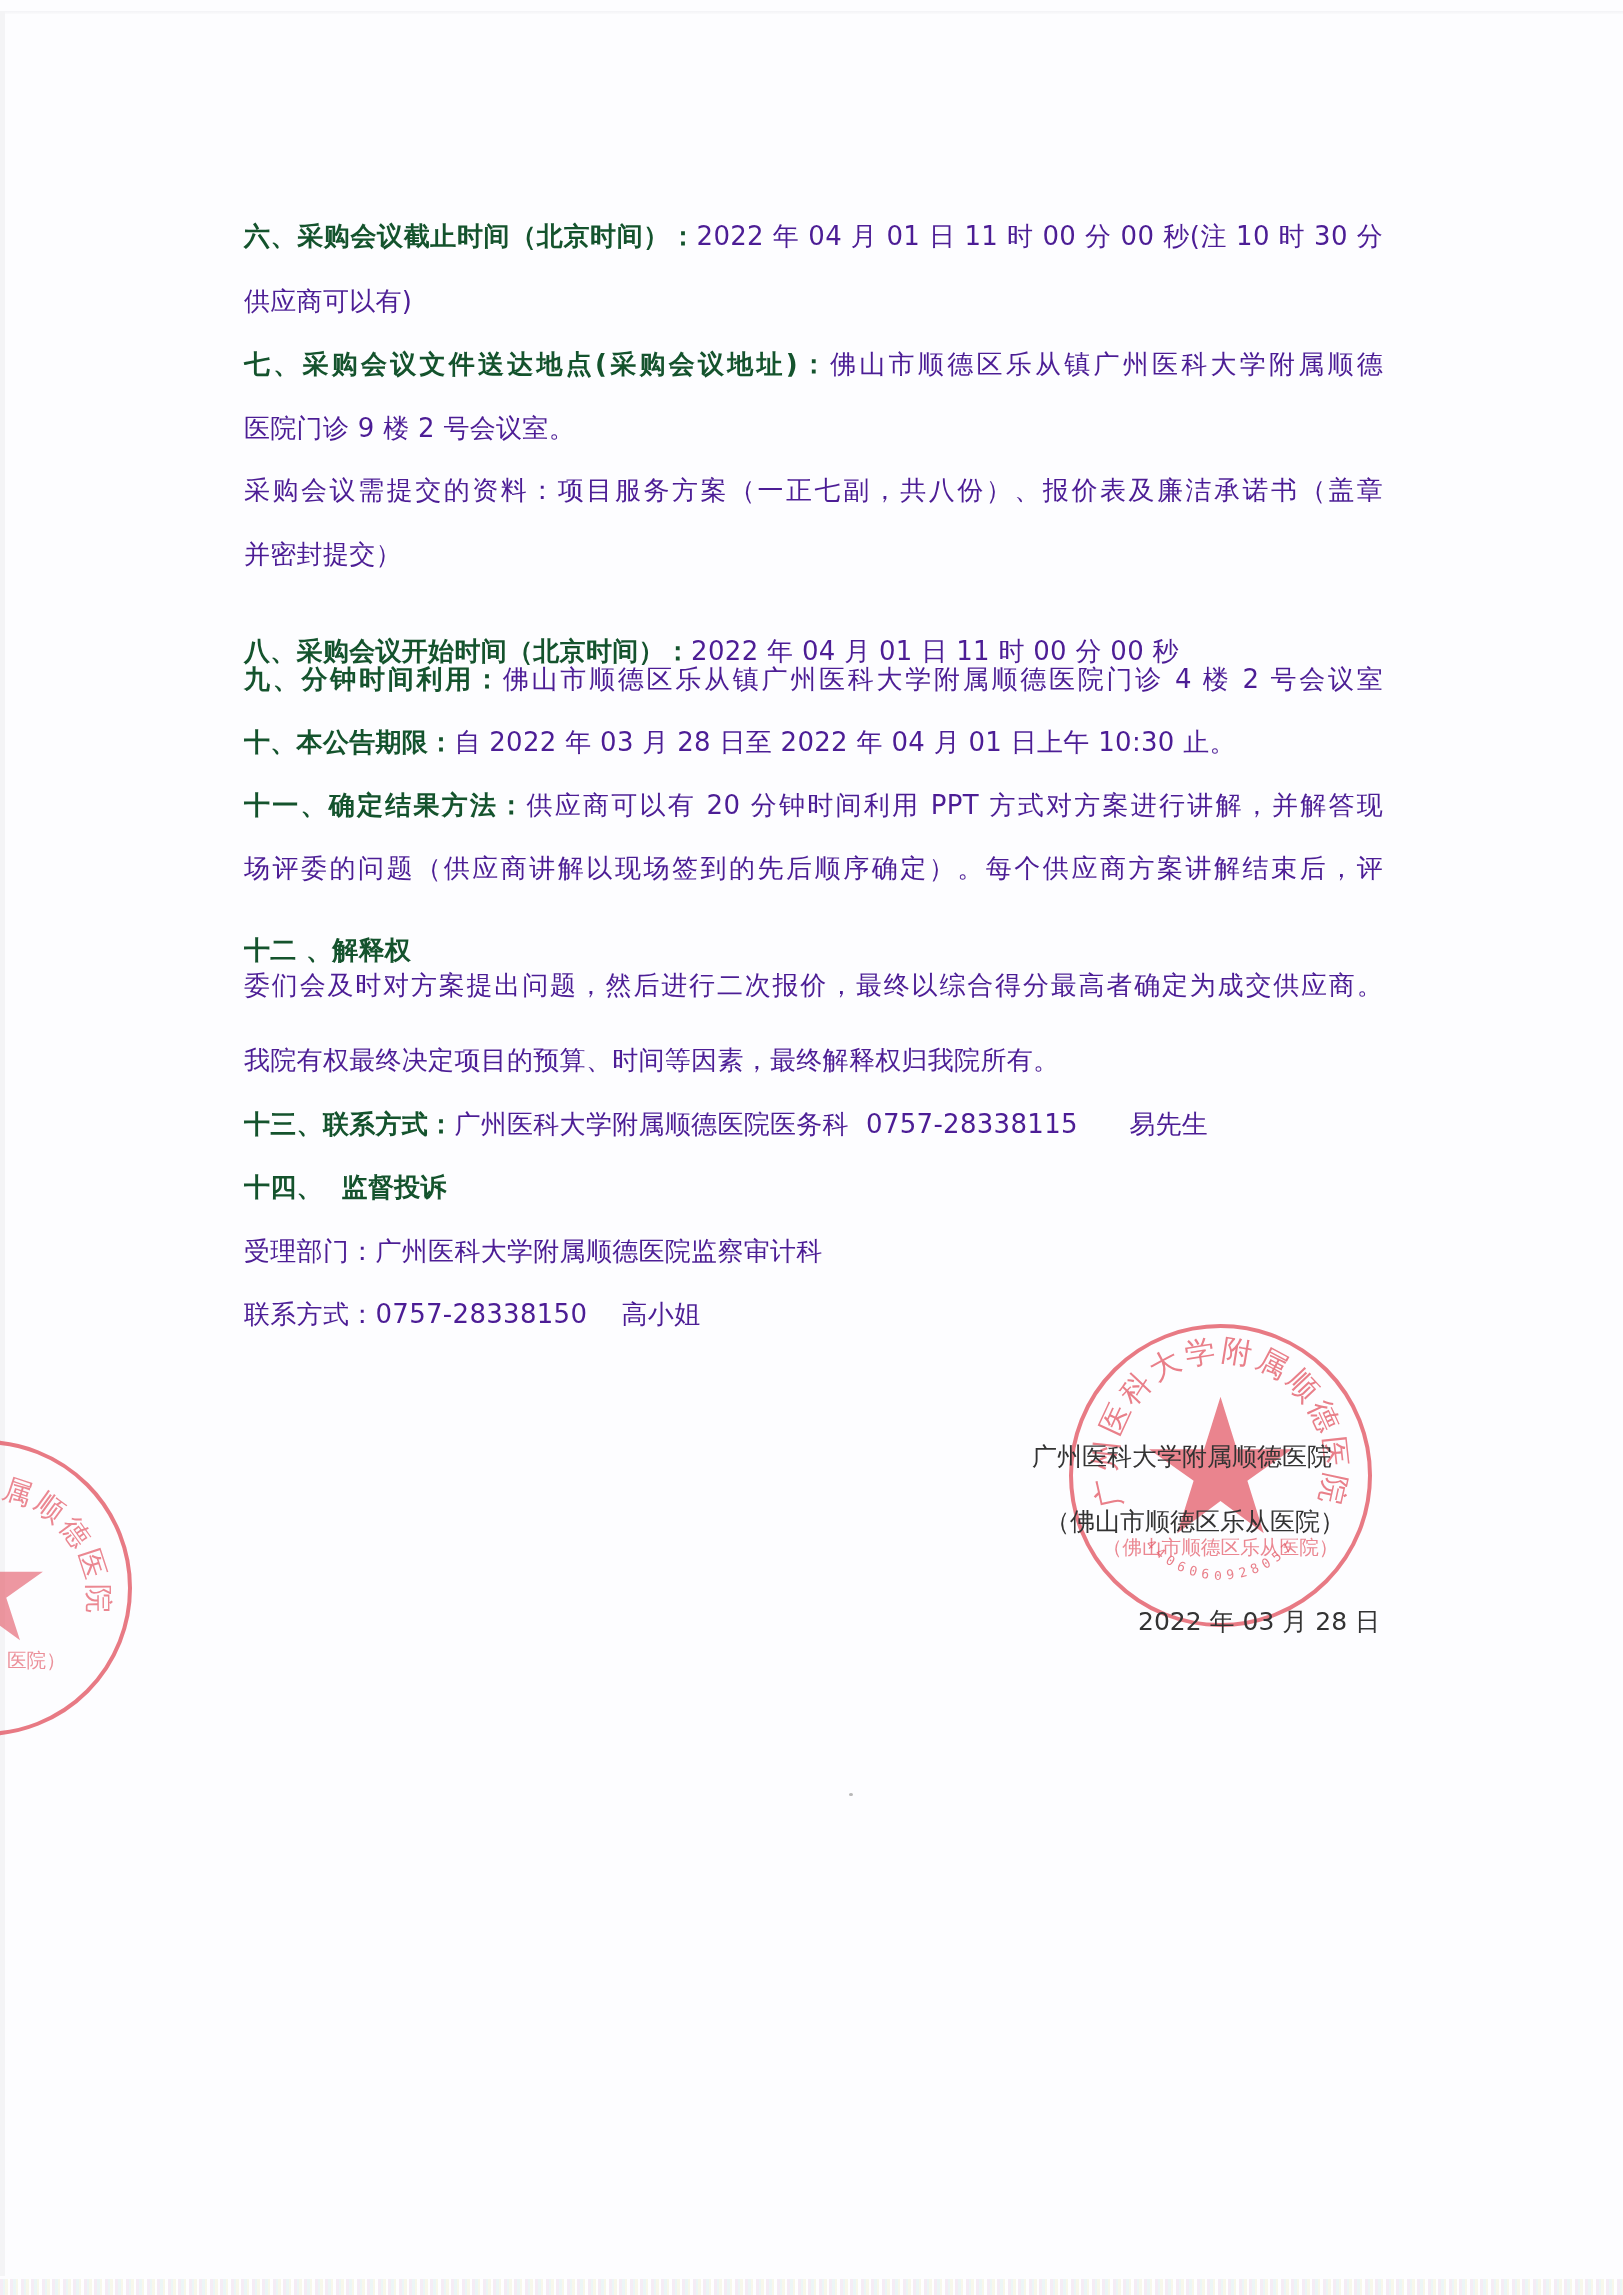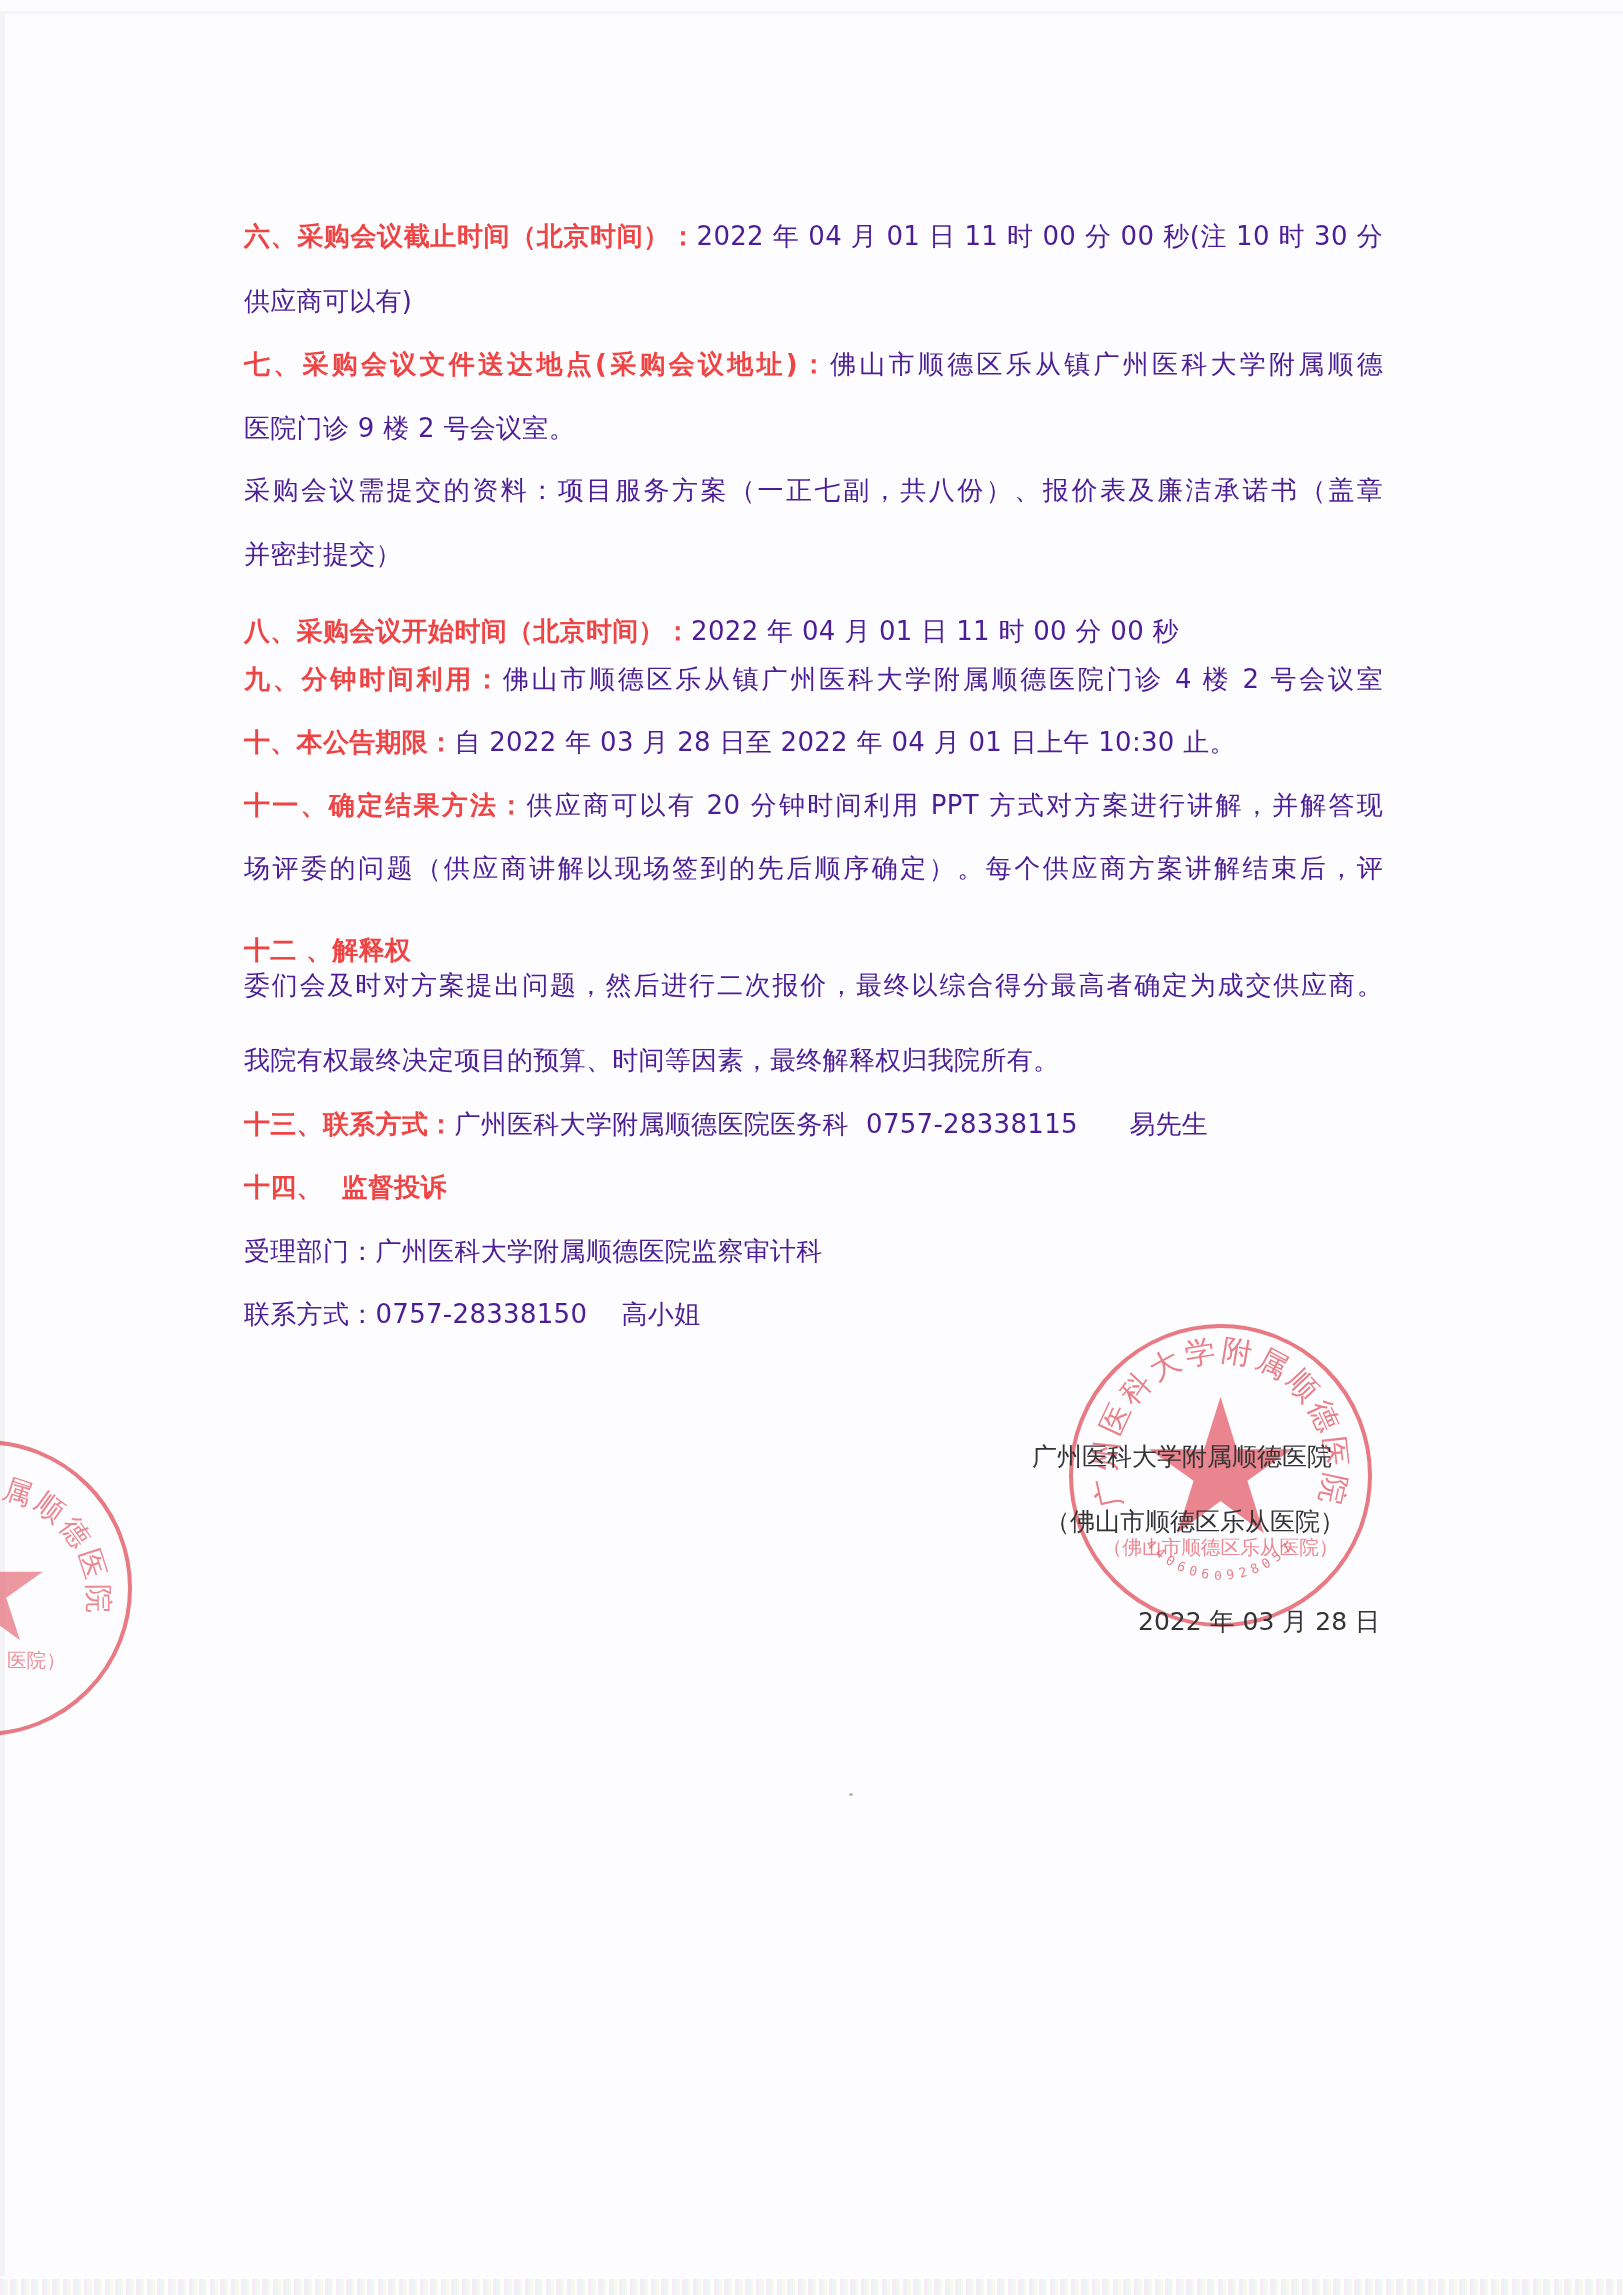--- a/index.html
+++ b/index.html
@@ -46,21 +46,21 @@
     .line {
       position: absolute;
       left: 0;
       white-space: nowrap;
       font-size: 26px;
       line-height: 39px;
       letter-spacing: 0.3px;
     }
     .heading {
       font-weight: bold;
-      color: #ef4444;
+      color: #14532d;
     }
     .normal {
       font-weight: normal;
       color: #4c1d95;
     }
     .justify {
       width: 1139px;
       text-align: justify;
       text-align-last: justify;
     }
@@ -110,21 +110,21 @@
       <span class="normal">医院门诊 9 楼 2 号会议室。</span>
     </div>
 
     <div class="line justify" style="top:471px">
       <span class="normal">采购会议需提交的资料：项目服务方案（一正七副，共八份）、报价表及廉洁承诺书（盖章</span>
     </div>
     <div class="line" style="top:535px">
       <span class="normal">并密封提交）</span>
     </div>
 
-    <div class="line" style="top:612px">
+    <div class="line" style="top:632px">
       <span class="heading">八、采购会议开始时间（北京时间）：</span><span class="normal">2022 年 04 月 01 日 11 时 00 分 00 秒</span>
     </div>
 
     <div class="line justify" style="top:660px">
       <span class="heading">九、分钟时间利用：</span><span class="normal">佛山市顺德区乐从镇广州医科大学附属顺德医院门诊 4 楼 2 号会议室</span>
     </div>
 
     <div class="line" style="top:723px">
       <span class="heading">十、本公告期限：</span><span class="normal">自 2022 年 03 月 28 日至 2022 年 04 月 01 日上午 10:30 止。</span>
     </div>

